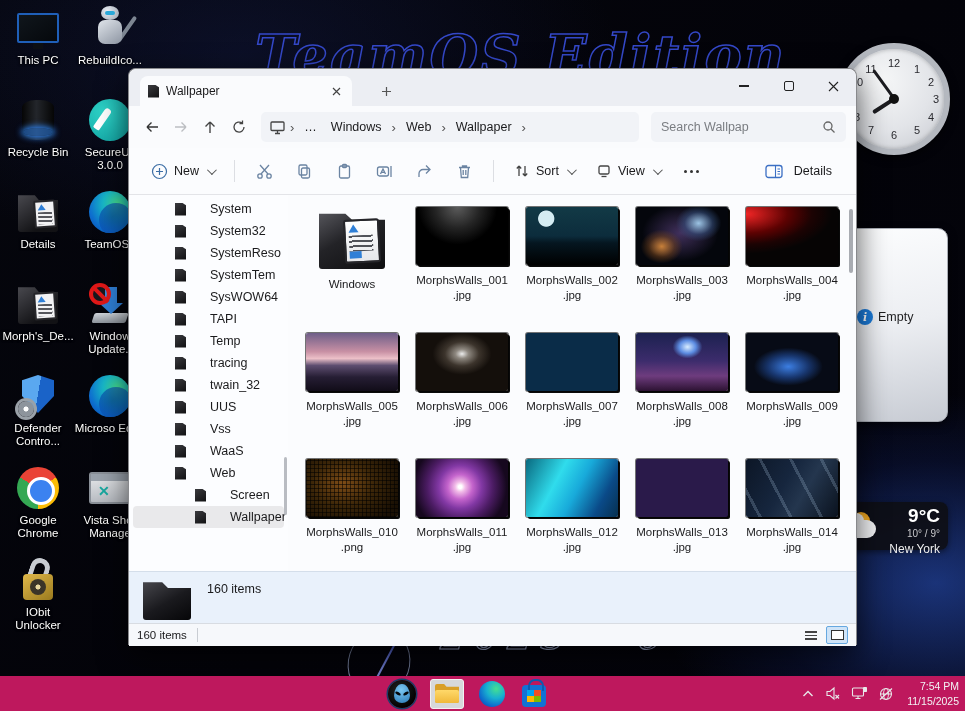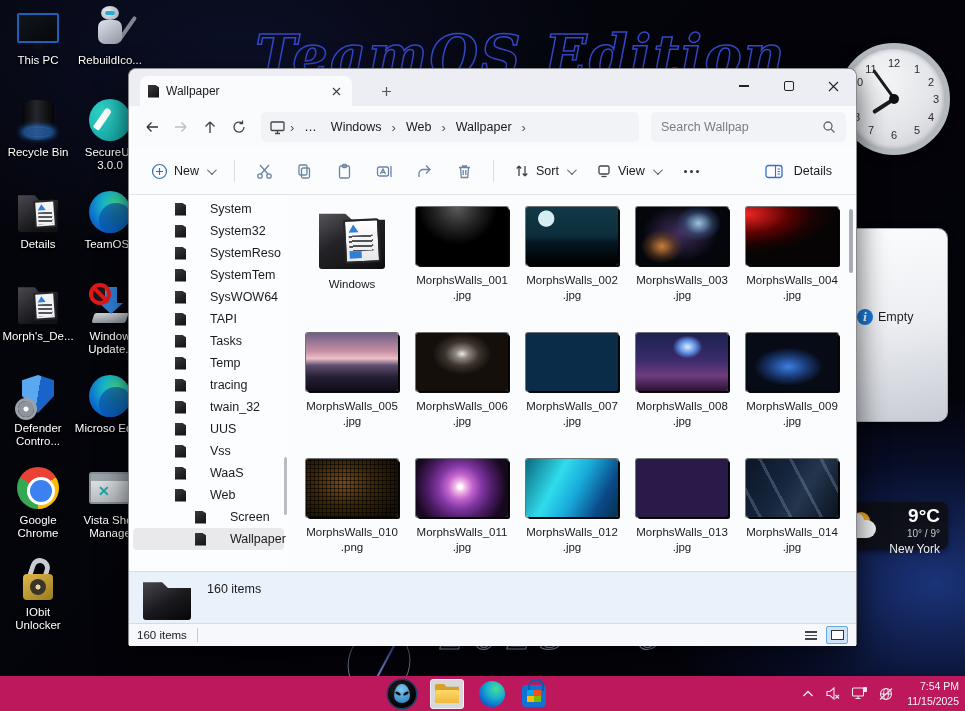--- a/index.html
+++ b/index.html
@@ -554,24 +554,20 @@
         <div class="srow">
             <span class="sfold"></span>
             <span>SysWOW64</span>
           </div>
         <div class="srow">
             <span class="sfold"></span>
             <span>TAPI</span>
           </div>
         <div class="srow">
             <span class="sfold"></span>
-            <span>Tasks</span>
-          </div>
-        <div class="srow">
-            <span class="sfold"></span>
             <span>Temp</span>
           </div>
         <div class="srow">
             <span class="sfold"></span>
             <span>tracing</span>
           </div>
         <div class="srow">
             <span class="sfold"></span>
             <span>twain_32</span>
           </div>

